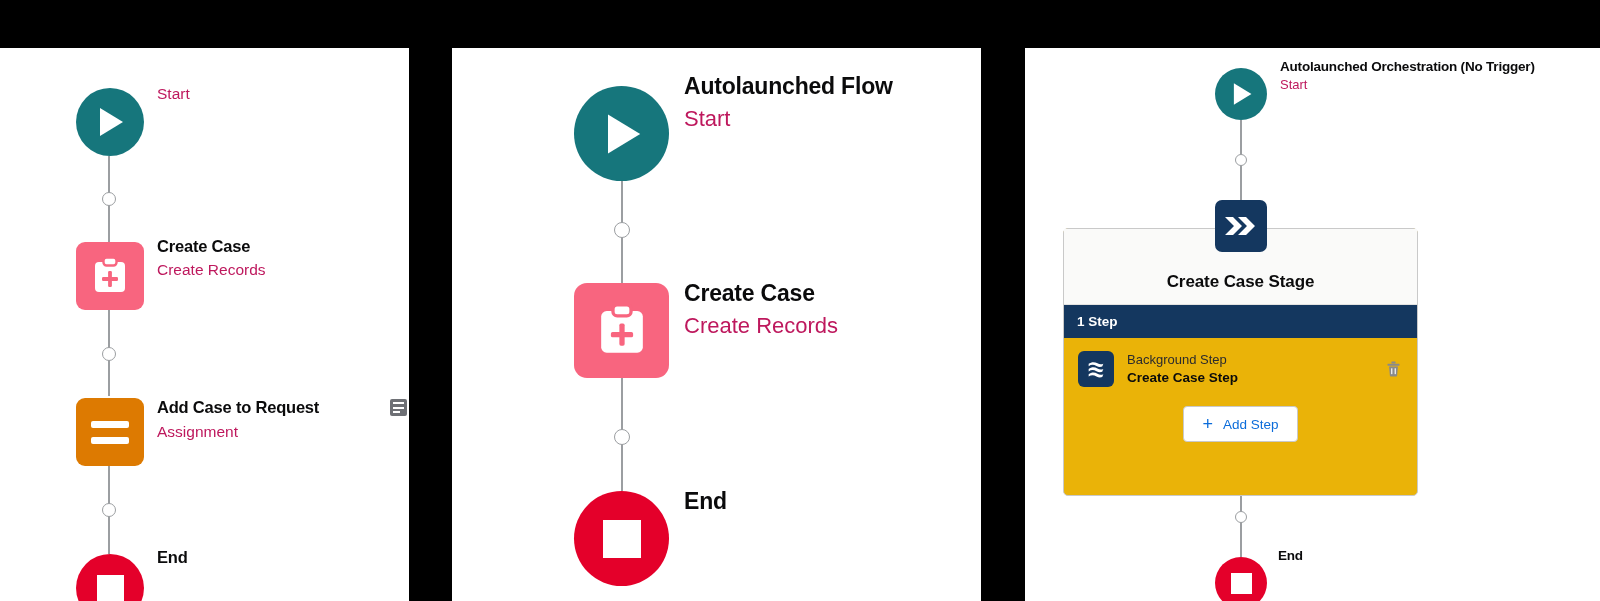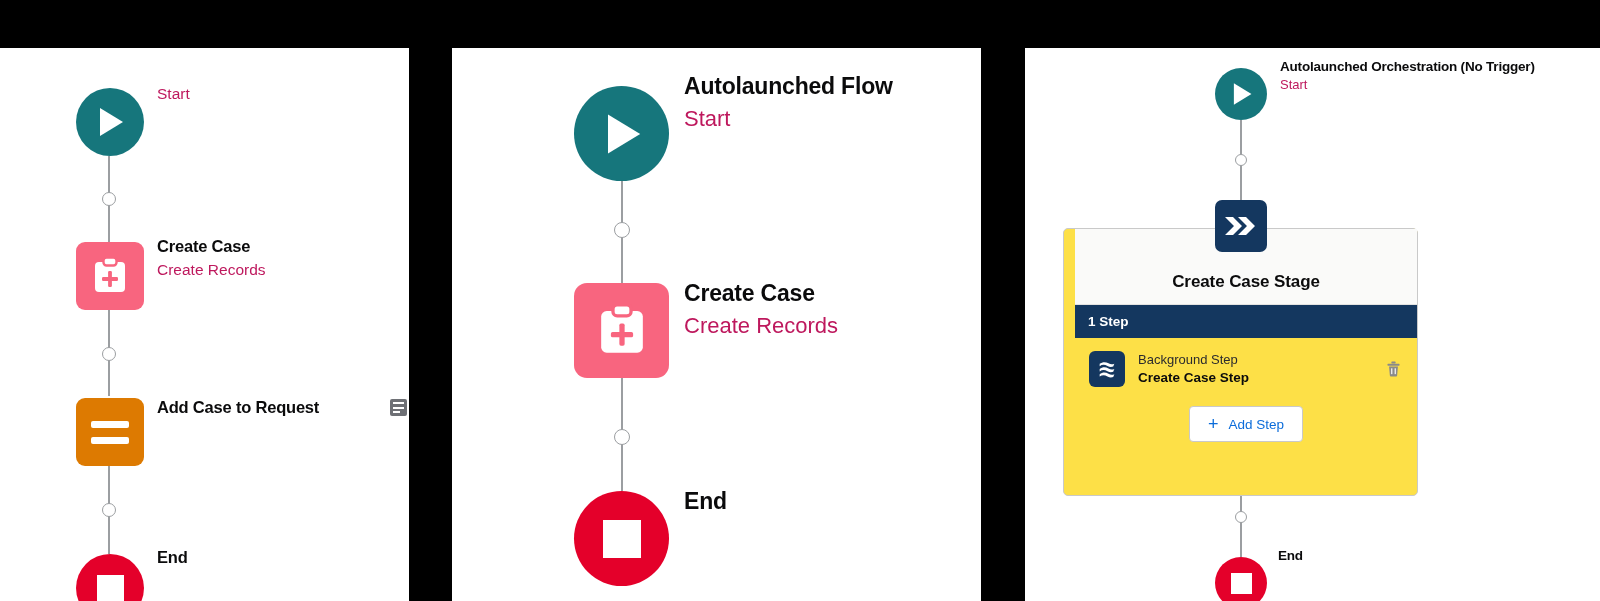--- a/index.html
+++ b/index.html
@@ -99,24 +99,23 @@
   .notes-badge i:nth-child(3) { top: 12px; right: 7px; }
 
   
   .equals-glyph { width: 100%; display: flex; flex-direction: column;
     align-items: center; justify-content: center; gap: 9px; }
   .equals-glyph span { display: block; background: #ffffff; border-radius: 2px; }
 
   
   .stage-card {
     position: absolute;
-    background: #fde047;
+    background: #eab308;
     border: 1px solid #c9c9c9;
     border-radius: 5px;
-    padding-left: 11px;
   }
   .stage-card-head {
     background: #fafaf9;
     border-bottom: 1px solid #e3e3e1;
     height: 76px;
     display: flex; align-items: flex-end; justify-content: center;
     padding-bottom: 12px;
   }
   .stage-card-head .stage-title {
     font-size: 17px; font-weight: 700; color: #0b0b0c;
@@ -208,20 +207,21 @@
     </div>
     <div class="lbl" style="left:157px; top:350px; width:250px;">
       <div class="title-row">
         <span class="t1" style="font-size:16.5px;">Add Case to Request</span>
         <span class="notes-badge">
             <i></i>
             <i></i>
             <i></i>
           </span>
       </div>
+      <div class="t2" style="font-size:15.5px; margin-top:4px;">Assignment</div>
     </div>
 
     <div class="end-circle" style="left:76px; top:506px; width:68px; height:68px;">
       <div class="end-square" style="width:27px;height:27px;"></div>
     </div>
     <div class="lbl" style="left:157px; top:500px;">
       <div class="t1" style="font-size:16.5px;">End</div>
     </div>
   </div>
 

